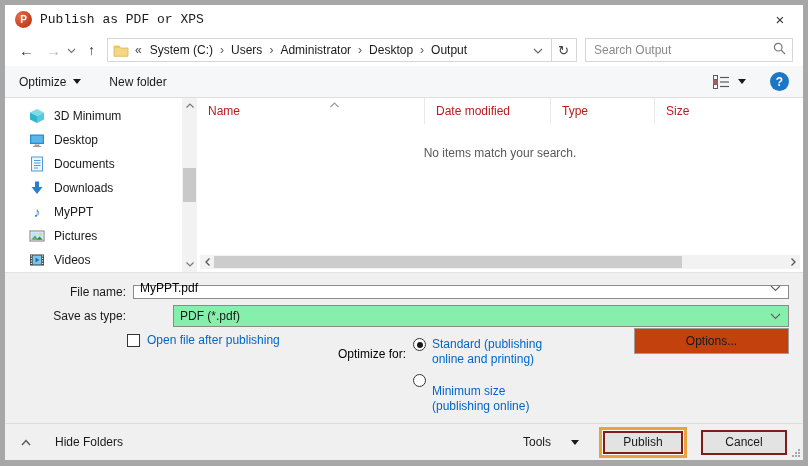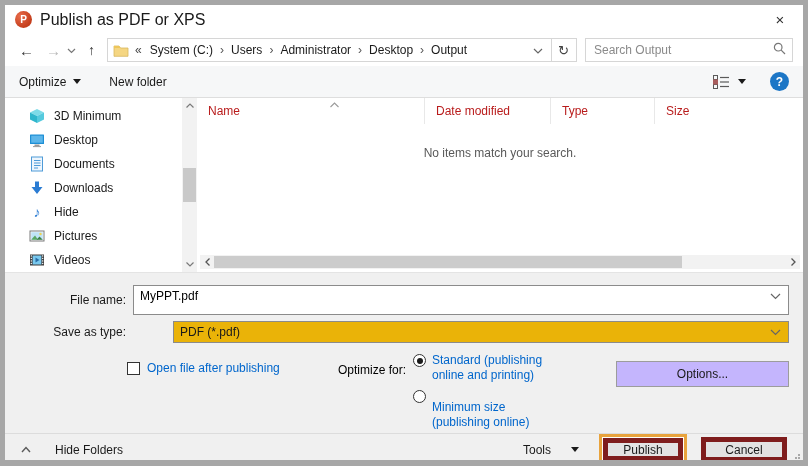--- a/index.html
+++ b/index.html
@@ -15,21 +15,21 @@
   }
 
   
   .titlebar { height: 29px; display: flex; align-items: center; padding: 0 10px; background: #fff; flex: 0 0 auto; }
   .ppt-icon {
     width: 17px; height: 17px; border-radius: 50%;
     background: radial-gradient(circle at 30% 30%, #e86b4a, #c43e1c 70%);
     color: #fff; font-weight: bold; font-size: 10px;
     display: flex; align-items: center; justify-content: center; margin-right: 8px;
   }
-  .title-text { font-size: 16px; color: #1a1a1a; }
+  .title-text { font-size: 13px; color: #1a1a1a; font-family: Liberation Mono, monospace; }
   .close-btn { margin-left: auto; font-size: 15px; color: #333; width: 26px; text-align: center; cursor: default; }
 
   
   .navbar { height: 32px; display: flex; align-items: center; padding: 0 10px 0 8px; background: #fff; flex: 0 0 auto; }
   .nav-arrow { font-size: 15px; color: #333; padding: 0 6px; }
   .nav-arrow.disabled { color: #b8b8b8; }
   .nav-up { font-size: 14px; color: #333; padding: 0 6px; margin-right: 6px; }
   .chev-svg { display: inline-block; vertical-align: middle; }
   .history-chev { padding: 0 4px 0 0; margin-right: 2px; }
   .addressbar {
@@ -89,56 +89,56 @@
   .hthumb { height: 12px; background: #cccccc; width: 468px; margin-left: 0; }
   .hspacer { flex: 1; }
 
   
   .bottompanel { flex: 0 0 151px; background: #f0f0f0; position: relative; border-top: 1px solid #e4e4e4; }
   .frow { display: flex; align-items: center; margin: 0 14px 0 0; }
   .frow.r1 { padding-top: 12px; }
   .frow.r2 { padding-top: 6px; gap: 40px; }
   .flabel { width: 128px; text-align: right; padding-right: 7px; color: #1a1a1a; flex: 0 0 auto; }
   .fname-input {
-    flex: 1; height: 30px; border: 1px solid #8b8b8b; background: #fff;
+    flex: 1; height: 14px; border: 1px solid #8b8b8b; background: #fff;
     display: flex; align-items: center; padding: 0 4px 8px 6px;
   }
   .fname-input input { flex: 1; border: none; outline: none; font: inherit; background: transparent; font-family: "Liberation Sans", sans-serif; }
   .ftype-combo {
-    flex: 1; height: 22px; border: 1px solid #8b8b8b; background: #eab308;
+    flex: 1; height: 22px; border: 1px solid #8b8b8b; background: #86efac;
     display: flex; align-items: center; padding: 0 4px 0 6px; color: #1a1a1a;
   }
   .combo-chev { margin-left: auto; padding-right: 3px; }
 
   .optrow { position: relative; height: 90px; }
-  .checkwrap { position: absolute; left: 122px; top: 18px; display: flex; align-items: center; gap: 7px; }
+  .checkwrap { position: absolute; left: 122px; top: 6px; display: flex; align-items: center; gap: 7px; }
   .checkbox { width: 13px; height: 13px; border: 1px solid #333; background: #fff; flex: 0 0 auto; }
   .blue { color: #0066cc; }
   .optimize-label { position: absolute; left: 333px; top: 12px; color: #000000; margin-top: 8px; }
   .radio { width: 13px; height: 13px; border: 1px solid #333; border-radius: 50%; background: #fff;
            display: flex; align-items: center; justify-content: center; flex: 0 0 auto; }
   .radio .dot { width: 6px; height: 6px; border-radius: 50%; background: #1a1a1a; display: none; }
   .radio.checked .dot { display: block; }
   .radio1 { position: absolute; left: 408px; top: 11px; }
   .radio2 { position: absolute; left: 408px; top: 47px; }
   .rlabel { position: absolute; left: 427px; line-height: 15px; }
   .rlabel1 { top: 10px; } .rlabel2 { top: 46px; margin-top: 11px; }
   .options-btn {
-    position: absolute; right: 14px; top: 18px; width: 173px; height: 26px;
-    background: #c4b5fd; border: 1px solid #9c9c9c; color: #1a1a1a;
+    position: absolute; right: 14px; top: 1px; width: 155px; height: 26px;
+    background: #c2410c; border: 1px solid #9c9c9c; color: #1a1a1a;
     display: flex; align-items: center; justify-content: center;
   }
 
   
   .footer { flex: 1; background: #f0f0f0; border-top: 1px solid #dcdcdc;
             display: flex; align-items: center; padding: 0 16px 0 16px; position: relative; }
   .hidefolders { display: flex; align-items: center; gap: 24px; color: #1a1a1a; }
   .toolsgrp { margin-left: auto; display: flex; align-items: center; gap: 20px; margin-right: 20px; }
   .publish-highlight { border: 3px solid #e8a33d; background: #fdfdfd; padding: 1px; margin-right: 14px; }
-  .btn { width: 80px; height: 23px; background: #e3e3e3; border: 5px solid #7f1d1d;
+  .btn { width: 80px; height: 23px; background: #e3e3e3; border: 2px solid #7f1d1d;
          display: flex; align-items: center; justify-content: center; color: #1a1a1a; }
   .btn.cancel { width: 86px; height: 25px; }
   .grip { position: absolute; right: 2px; bottom: 2px; }
 </style>
 </head>
 <body>
 
 <div class="frame">
 
   <div class="titlebar">
@@ -249,21 +249,21 @@
         <span class="lbl">Documents</span>
       </div>
       <div class="side-item">
         <svg width="16" height="16" viewBox="0 0 16 16">
             <polygon points="6,1.5 10,1.5 10,7 13.5,7 8,14 2.5,7 6,7" fill="#2b7cd3"></polygon>
           </svg>
         <span class="lbl">Downloads</span>
       </div>
       <div class="side-item">
         <span class="music-glyph">♪</span>
-        <span class="lbl">Hide</span>
+        <span class="lbl">MyPPT</span>
       </div>
       <div class="side-item">
         <svg width="16" height="16" viewBox="0 0 16 16">
             <rect x="1" y="3" width="14" height="10" fill="#fff" stroke="#7a7a7a"></rect>
             <rect x="2.2" y="4.2" width="11.6" height="7.6" fill="#bfe3f7"></rect>
             <polygon points="2.2,11.8 6,7.5 9,11.8" fill="#59a763"></polygon>
             <polygon points="7.5,11.8 10.5,8.5 13.8,11.8" fill="#3c7f46"></polygon>
             <circle cx="11.5" cy="6" r="1.2" fill="#f2d24b"></circle>
           </svg>
         <span class="lbl">Pictures</span>

